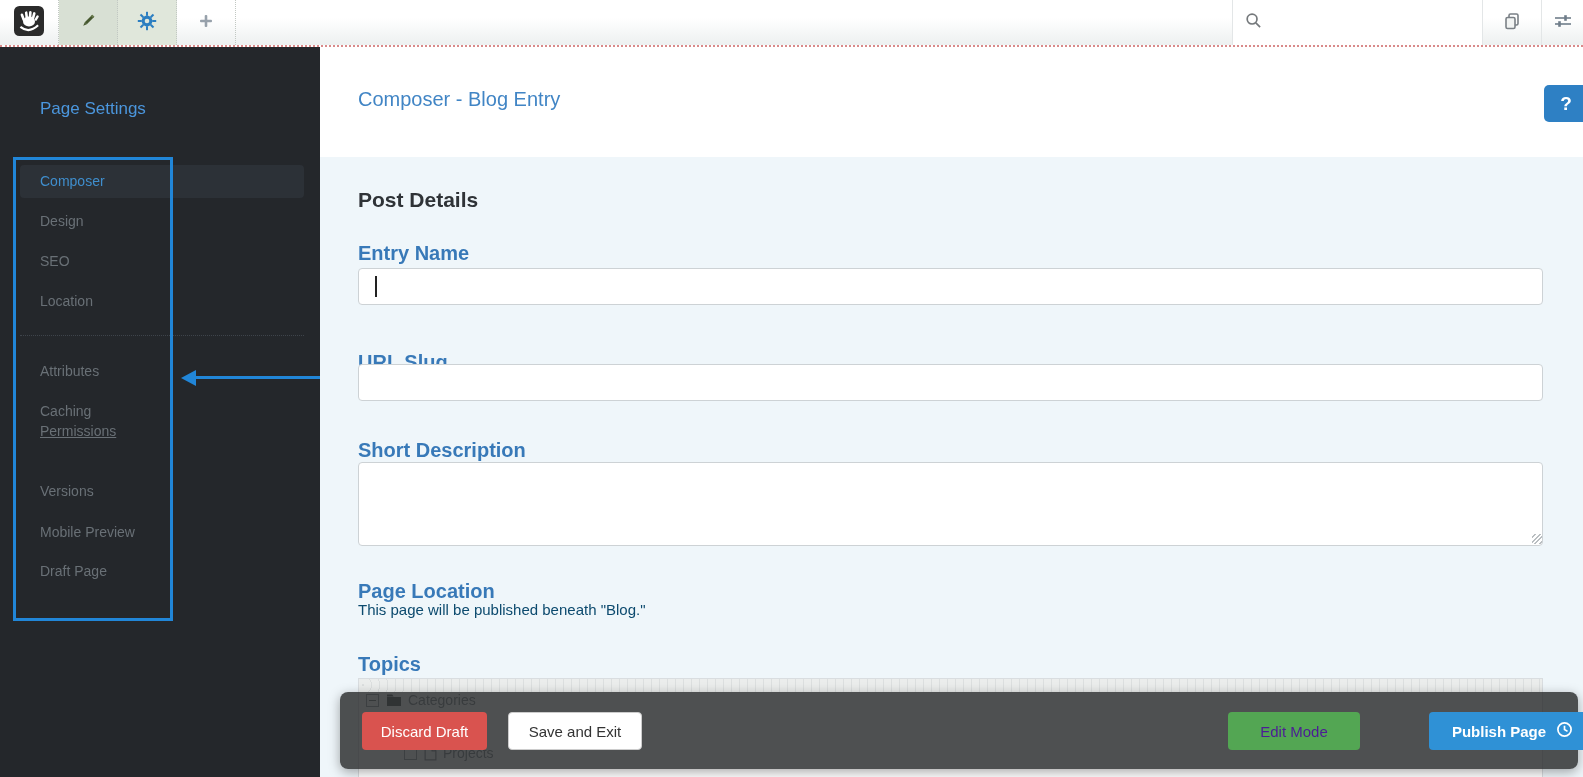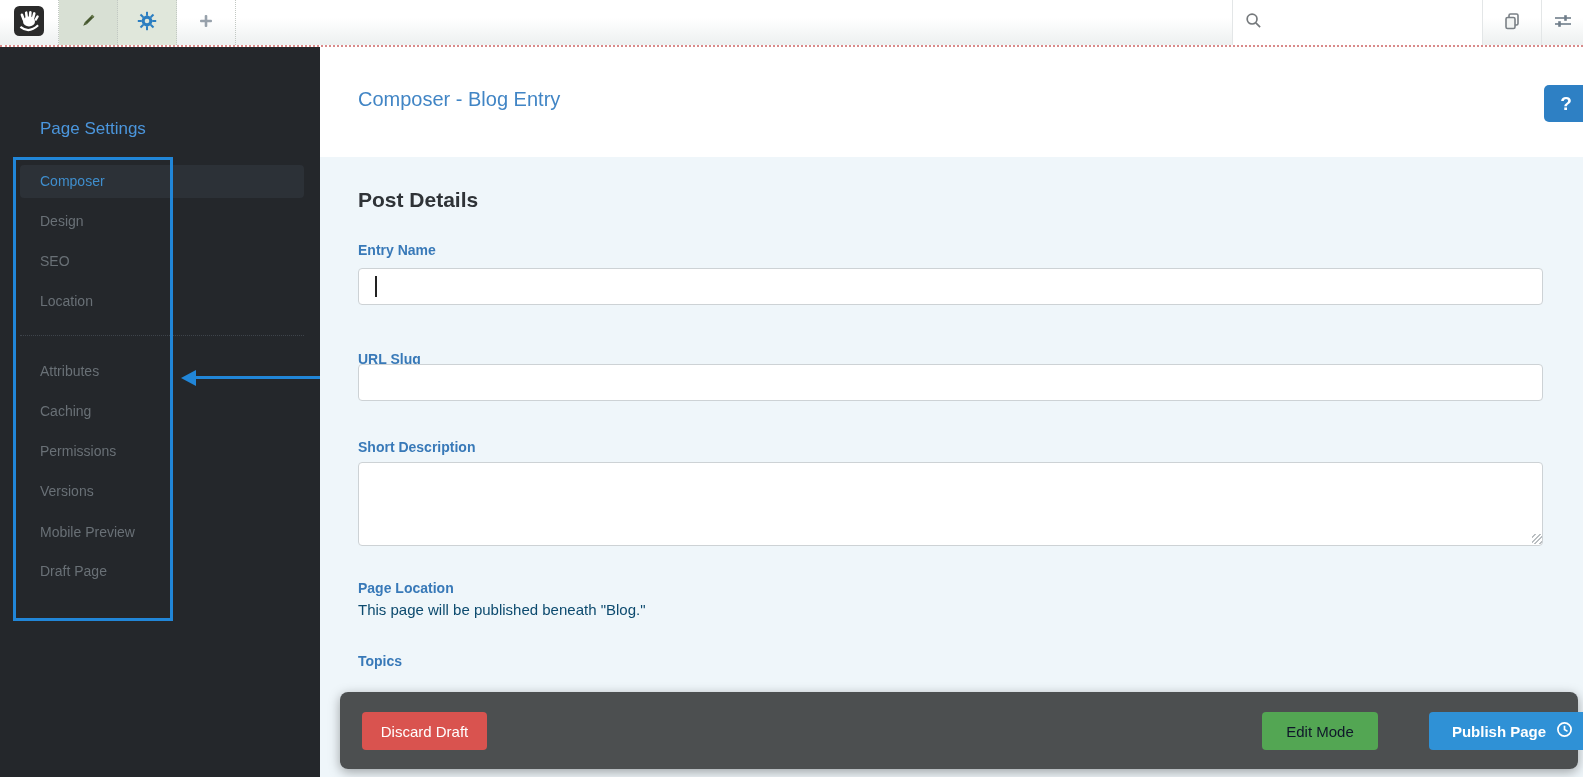--- a/index.html
+++ b/index.html
@@ -22,27 +22,27 @@
   .search-box input { border: none; outline: none; flex: 1; margin-left: 8px;
     font-size: 14px; color: #444; background: transparent; font-family: inherit; }
   .icon-tile { display: flex; align-items: center; justify-content: center;
     border-left: 1px solid #e3e6e7; cursor: pointer; }
   .copy-tile { width: 59px; }
   .sliders-tile { width: 42px; }
 
   
   .sidebar { position: absolute; left: 0; top: 47px; width: 320px; height: 730px;
     background: #24272b; z-index: 10; }
-  .sidebar-title { position: absolute; left: 40px; top: 72px; font-size: 17px; color: #4b96dd; }
+  .sidebar-title { position: absolute; left: 40px; top: 52px; font-size: 17px; color: #4b96dd; }
   .sel-bg { position: absolute; left: 20px; top: 118px; width: 284px; height: 33px;
     background: #2c3137; border-radius: 4px; }
   .mi { position: absolute; left: 40px; font-size: 14px; color: #697076; cursor: pointer; }
   .mi.sel { color: #3f8ecd; }
   .mi0 { top: 126px; } .mi1 { top: 166px; } .mi2 { top: 206px; } .mi3 { top: 246px; }
-  .mi4 { top: 316px; } .mi5 { top: 356px; } .mi6 { top: 396px; } .mi7 { top: 436px; }
+  .mi4 { top: 316px; } .mi5 { top: 356px; } .mi6 { top: 376px; text-decoration: underline; } .mi7 { top: 436px; }
   .mi8 { top: 477px; } .mi9 { top: 516px; }
   .menu-sep { position: absolute; left: 20px; top: 288px; width: 284px;
     border-top: 1px dotted #3e444b; }
 
   
   .annot-box { position: absolute; left: 13px; top: 110px; width: 160px; height: 464px;
     border: 3px solid #2186d8; z-index: 20; pointer-events: none; }
   .annot-line { position: absolute; left: 195px; top: 329px; width: 125px; height: 3px;
     background: #2186d8; z-index: 20; pointer-events: none; }
   .annot-head { position: absolute; left: 181px; top: 323px; width: 0; height: 0;
@@ -53,21 +53,21 @@
   .content { position: absolute; left: 320px; top: 47px; right: 0; bottom: 0; background: #ffffff; }
   .page-heading { position: absolute; left: 38px; top: 41px; font-size: 20px; font-weight: normal;
     color: #4185c5; }
   .help-btn { position: absolute; left: 1224px; top: 38px; width: 44px; height: 37px;
     background: #2e80c4; color: #fff; font-size: 19px; font-weight: bold; border: none;
     border-radius: 5px; cursor: pointer; font-family: inherit; }
 
   .form-section { position: absolute; left: 0; top: 110px; right: 0; bottom: 0; background: #eff6fa; }
   .section-title { position: absolute; left: 38px; top: 31px; font-size: 21px; font-weight: bold;
     color: #2f3337; }
-  .field-label { position: absolute; left: 38px; font-size: 14px; font-weight: bold; color: #3879b8; }
+  .field-label { position: absolute; left: 38px; font-size: 20px; font-weight: bold; color: #3879b8; }
   .lbl-entry { top: 85px; } .lbl-slug { top: 194px; } .lbl-desc { top: 282px; }
   .lbl-loc { top: 423px; } .lbl-topics { top: 496px; }
   .txt-input { position: absolute; left: 38px; width: 1185px; height: 37px; background: #fff;
     border: 1px solid #cdd2d5; border-radius: 4px; padding: 0 12px; font-size: 15px; color: #333;
     outline: none; font-family: inherit; }
   .in-entry { top: 111px; } .in-slug { top: 207px; }
   .caret { position: absolute; left: 55px; top: 119px; width: 1.5px; height: 21px; background: #222;
     animation: blink 1.1s steps(1) infinite; }
   @keyframes blink { 50% { opacity: 0; } }
   .txt-area { position: absolute; left: 38px; top: 305px; width: 1185px; height: 84px;
@@ -94,21 +94,21 @@
 
   
   .action-bar { position: absolute; left: 340px; top: 692px; width: 1238px; height: 77px;
     background: rgba(42, 44, 46, 0.83); border-radius: 8px; z-index: 40;
     box-shadow: 0 3px 12px rgba(0,0,0,0.35); padding-left: 46px; }
   .bar-btn { position: absolute; top: 20px; height: 38px; border: none; border-radius: 4px;
     font-size: 15px; cursor: pointer; font-family: inherit; }
   .btn-discard { left: 22px; width: 125px; background: #d9534f; color: #fff; }
   .btn-save { left: 168px; width: 134px; background: #ffffff; color: #333;
     border: 1px solid #cccccc; }
-  .btn-edit { left: 922px; width: 116px; background: #53a653; color: #0f172a; }
+  .btn-edit { left: 888px; width: 132px; background: #53a653; color: #4c1d95; }
   .btn-publish { left: 1049px; width: 167px; background: #2f91d6; color: #fff; font-weight: bold;
     display: flex; align-items: center; justify-content: center; gap: 10px; margin-left: 40px; }
 </style>
 </head>
 <body>
 
 <div class="screen">
 
   <header class="toolbar">
     <div class="tile logo-tile">
@@ -232,25 +232,45 @@
       <input class="txt-input in-slug" type="text" value="" style="">
 
       <div class="field-label lbl-desc">Short Description</div>
       <textarea class="txt-area" style=""></textarea>
       <div class="resize-glyph"></div>
 
       <div class="field-label lbl-loc">Page Location</div>
       <div class="loc-text">This page will be published beneath "Blog."</div>
 
       <div class="field-label lbl-topics">Topics</div>
+      <div class="topics-box">
+        <div class="topics-head"></div>
+        <div class="tree-row tree-row-1">
+          <span class="sq minus"></span>
+          <svg width="16" height="14" viewBox="0 0 16 14">
+            <path d="M1 4 h14 v9 H1 z" fill="#4d5257"></path>
+            <path d="M1 1.6 h5.2 l1.4 1.8 H1 z" fill="#4d5257"></path>
+          </svg>
+          <span class="tree-label">Categories</span>
+        </div>
+        <div class="tree-row tree-row-2">
+          <span class="sq"></span>
+          <svg width="13" height="15" viewBox="0 0 12 14">
+            <path d="M1 1 h6.5 l3.5 3.5 V13 H1 z" fill="#ffffff" stroke="#868c92" stroke-width="1.2"></path>
+            <path d="M7.5 1 v3.5 H11" fill="none" stroke="#868c92" stroke-width="1.2"></path>
+          </svg>
+          <span class="tree-label">Projects</span>
+        </div>
+      </div>
     </section>
   </main>
 
   <div class="action-bar">
     <button class="bar-btn btn-discard">Discard Draft</button>
+    <button class="bar-btn btn-save">Save and Exit</button>
     <button class="bar-btn btn-edit">Edit Mode</button>
     <button class="bar-btn btn-publish">
       <span>Publish Page</span>
       <span>
         <svg width="17" height="17" viewBox="0 0 18 18" fill="none" stroke="#ffffff" stroke-width="1.8">
           <circle cx="9" cy="9" r="7"></circle>
           <path d="M9 5 v4 l3.2 2"></path>
         </svg>
       </span>
     </button>

